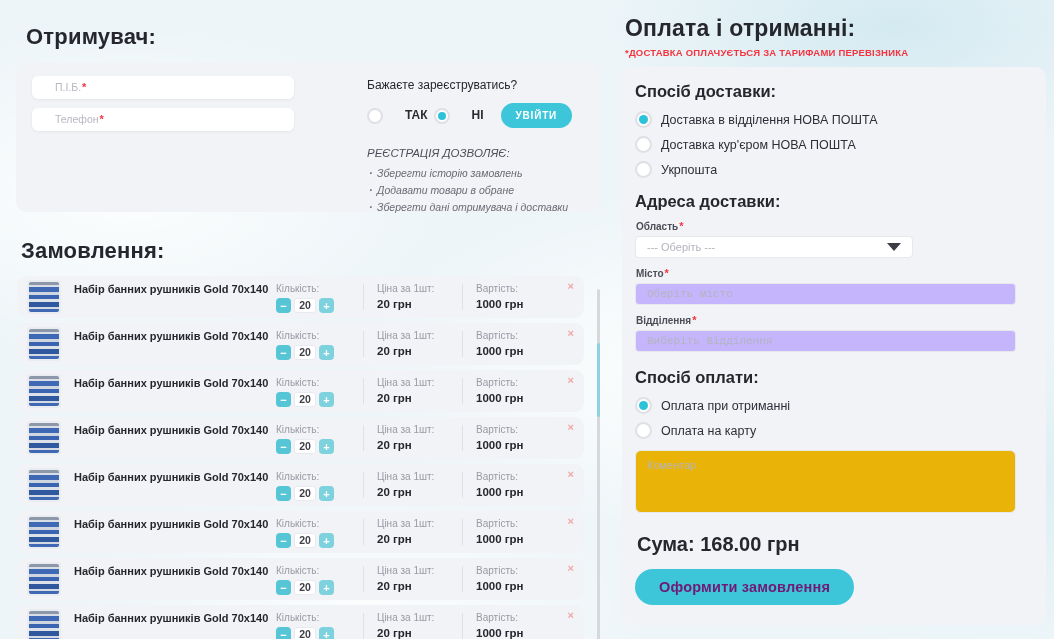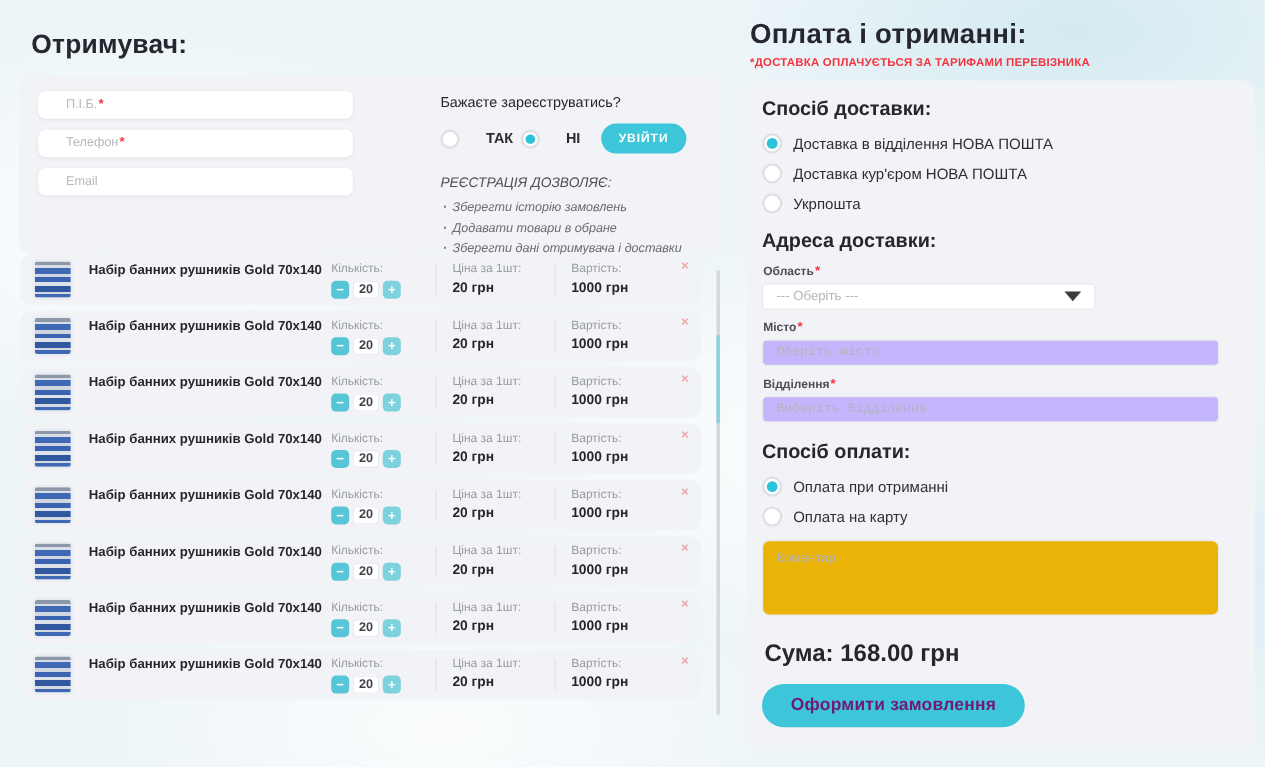--- a/index.html
+++ b/index.html
@@ -162,21 +162,20 @@
 
   <div class="h1 recipient-title">Отримувач:</div>
 
   <div class="card recipient-card">
     <div class="fields">
 
         <div class="finput"><span>П.І.Б.</span><span class="req">*</span></div>
 
         <div class="finput"><span>Телефон</span><span class="req">*</span></div>
 
-        <div class="finput"><span>Email</span></div>
       </div>
 
     <div class="reg-col">
       <div class="reg-question">Бажаєте зареєструватись?</div>
       <div class="reg-row">
         <span style="display:flex;align-items:center;">
 
             <span class="reg-opt">
               <span class="radio"></span>
               <span class="reg-opt-label">ТАК</span>
@@ -193,20 +192,21 @@
         <div class="reg-info-title">РЕЄСТРАЦІЯ ДОЗВОЛЯЄ:</div>
         <ul class="benefits">
             <li>Зберегти історію замовлень</li>
             <li>Додавати товари в обране</li>
             <li>Зберегти дані отримувача і доставки</li>
           </ul>
       </div>
     </div>
   </div>
 
+  <div class="h1 order-title">Замовлення:</div>
 
   <div class="order-area">
     <div class="order-list">
 
         <div class="row">
           <div class="thumb"></div>
           <div class="row-title">Набір банних рушників Gold 70x140</div>
           <div class="rcol rcol-qty">
             <div class="rcol-label">Кількість:</div>
             <div class="stepper">

